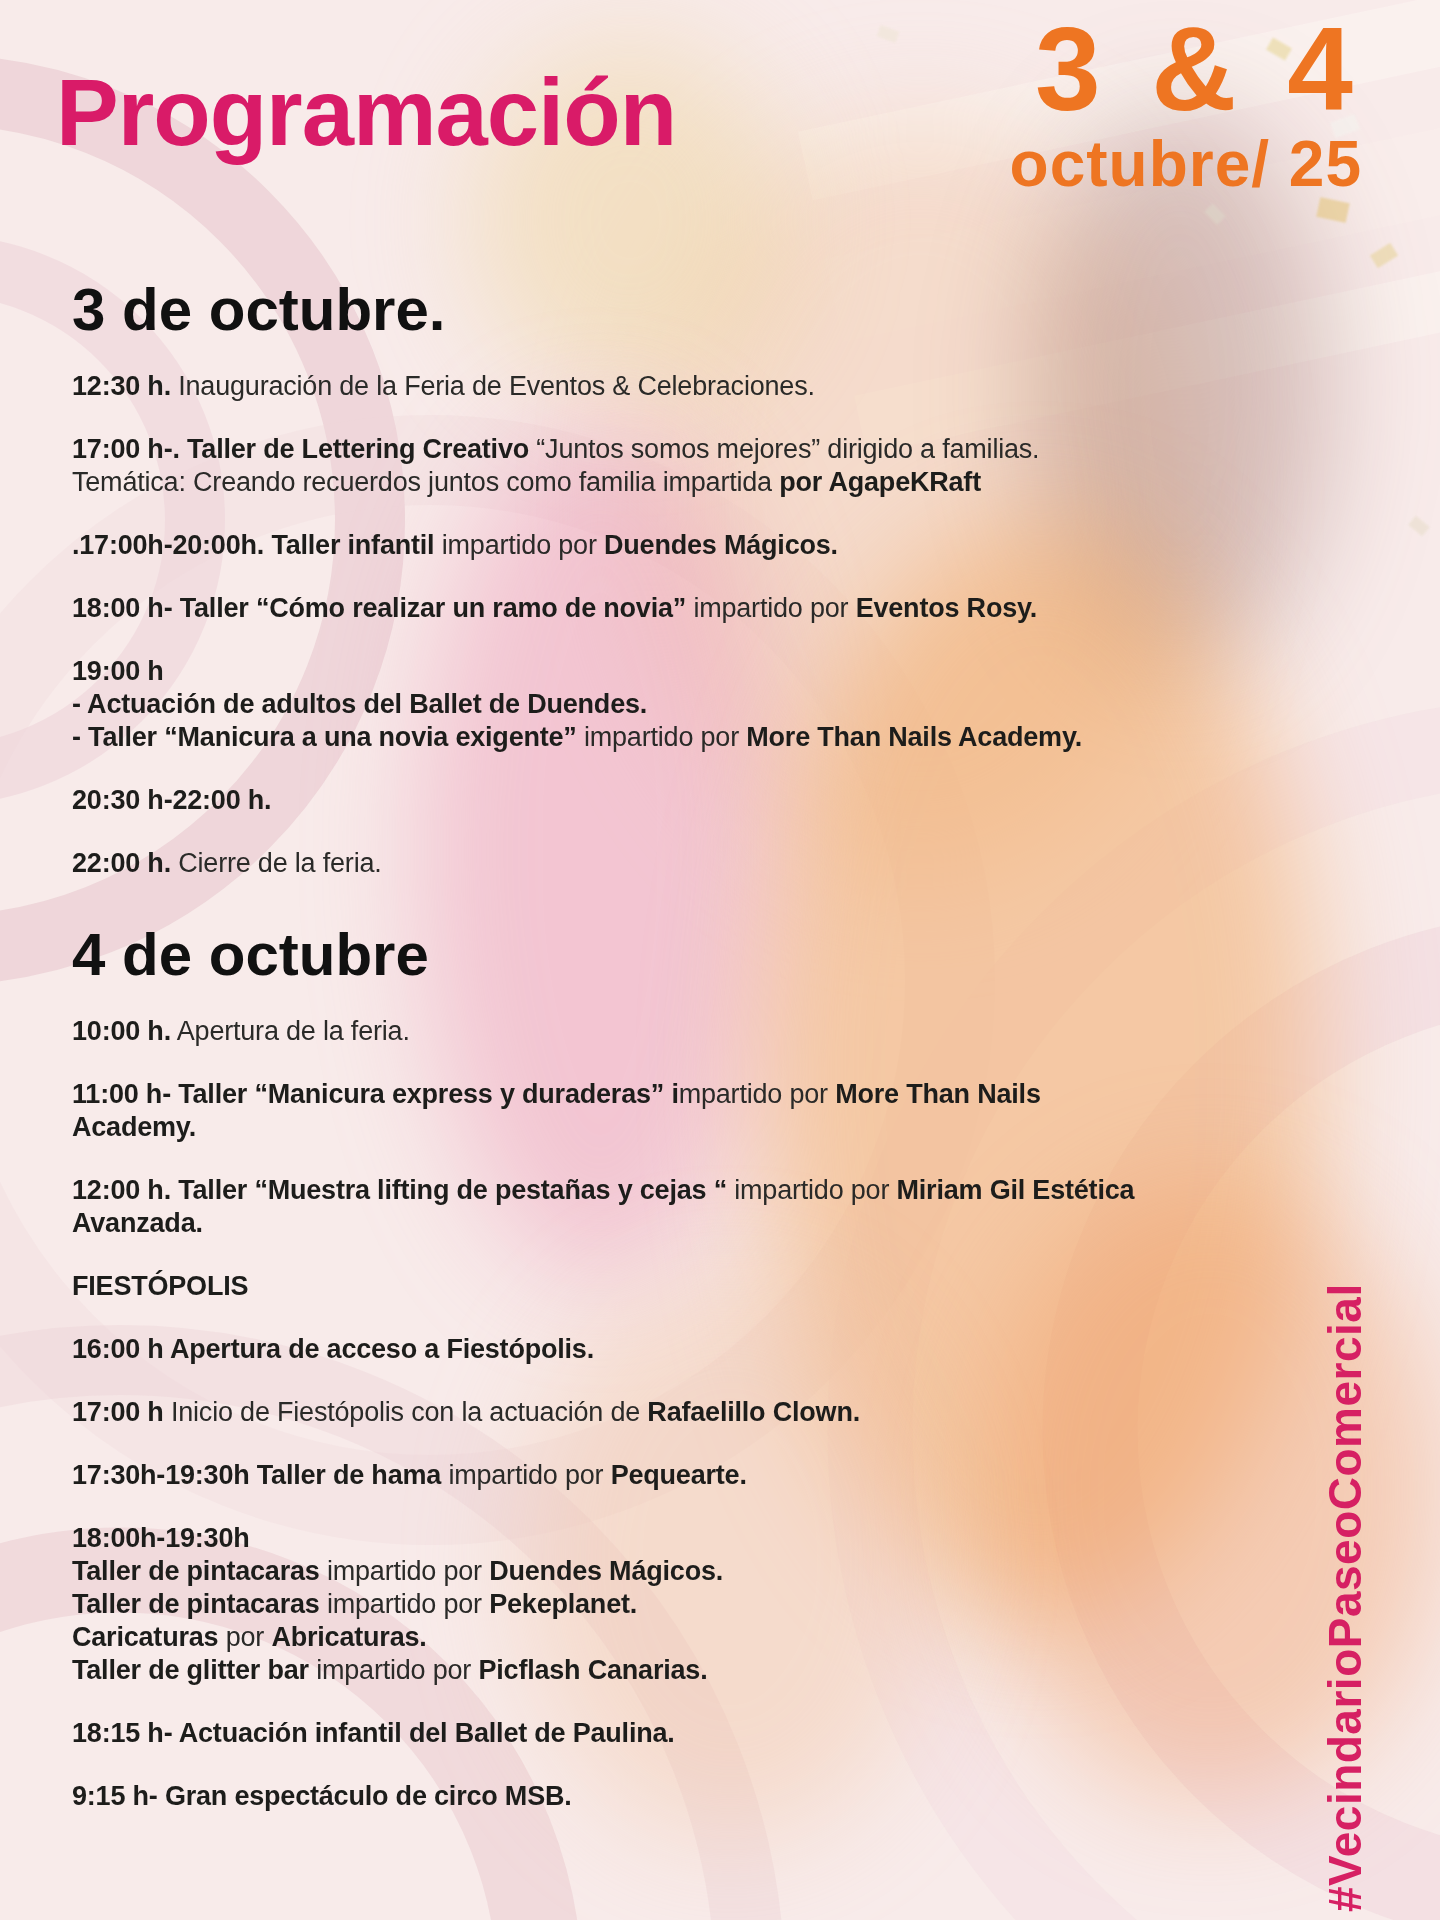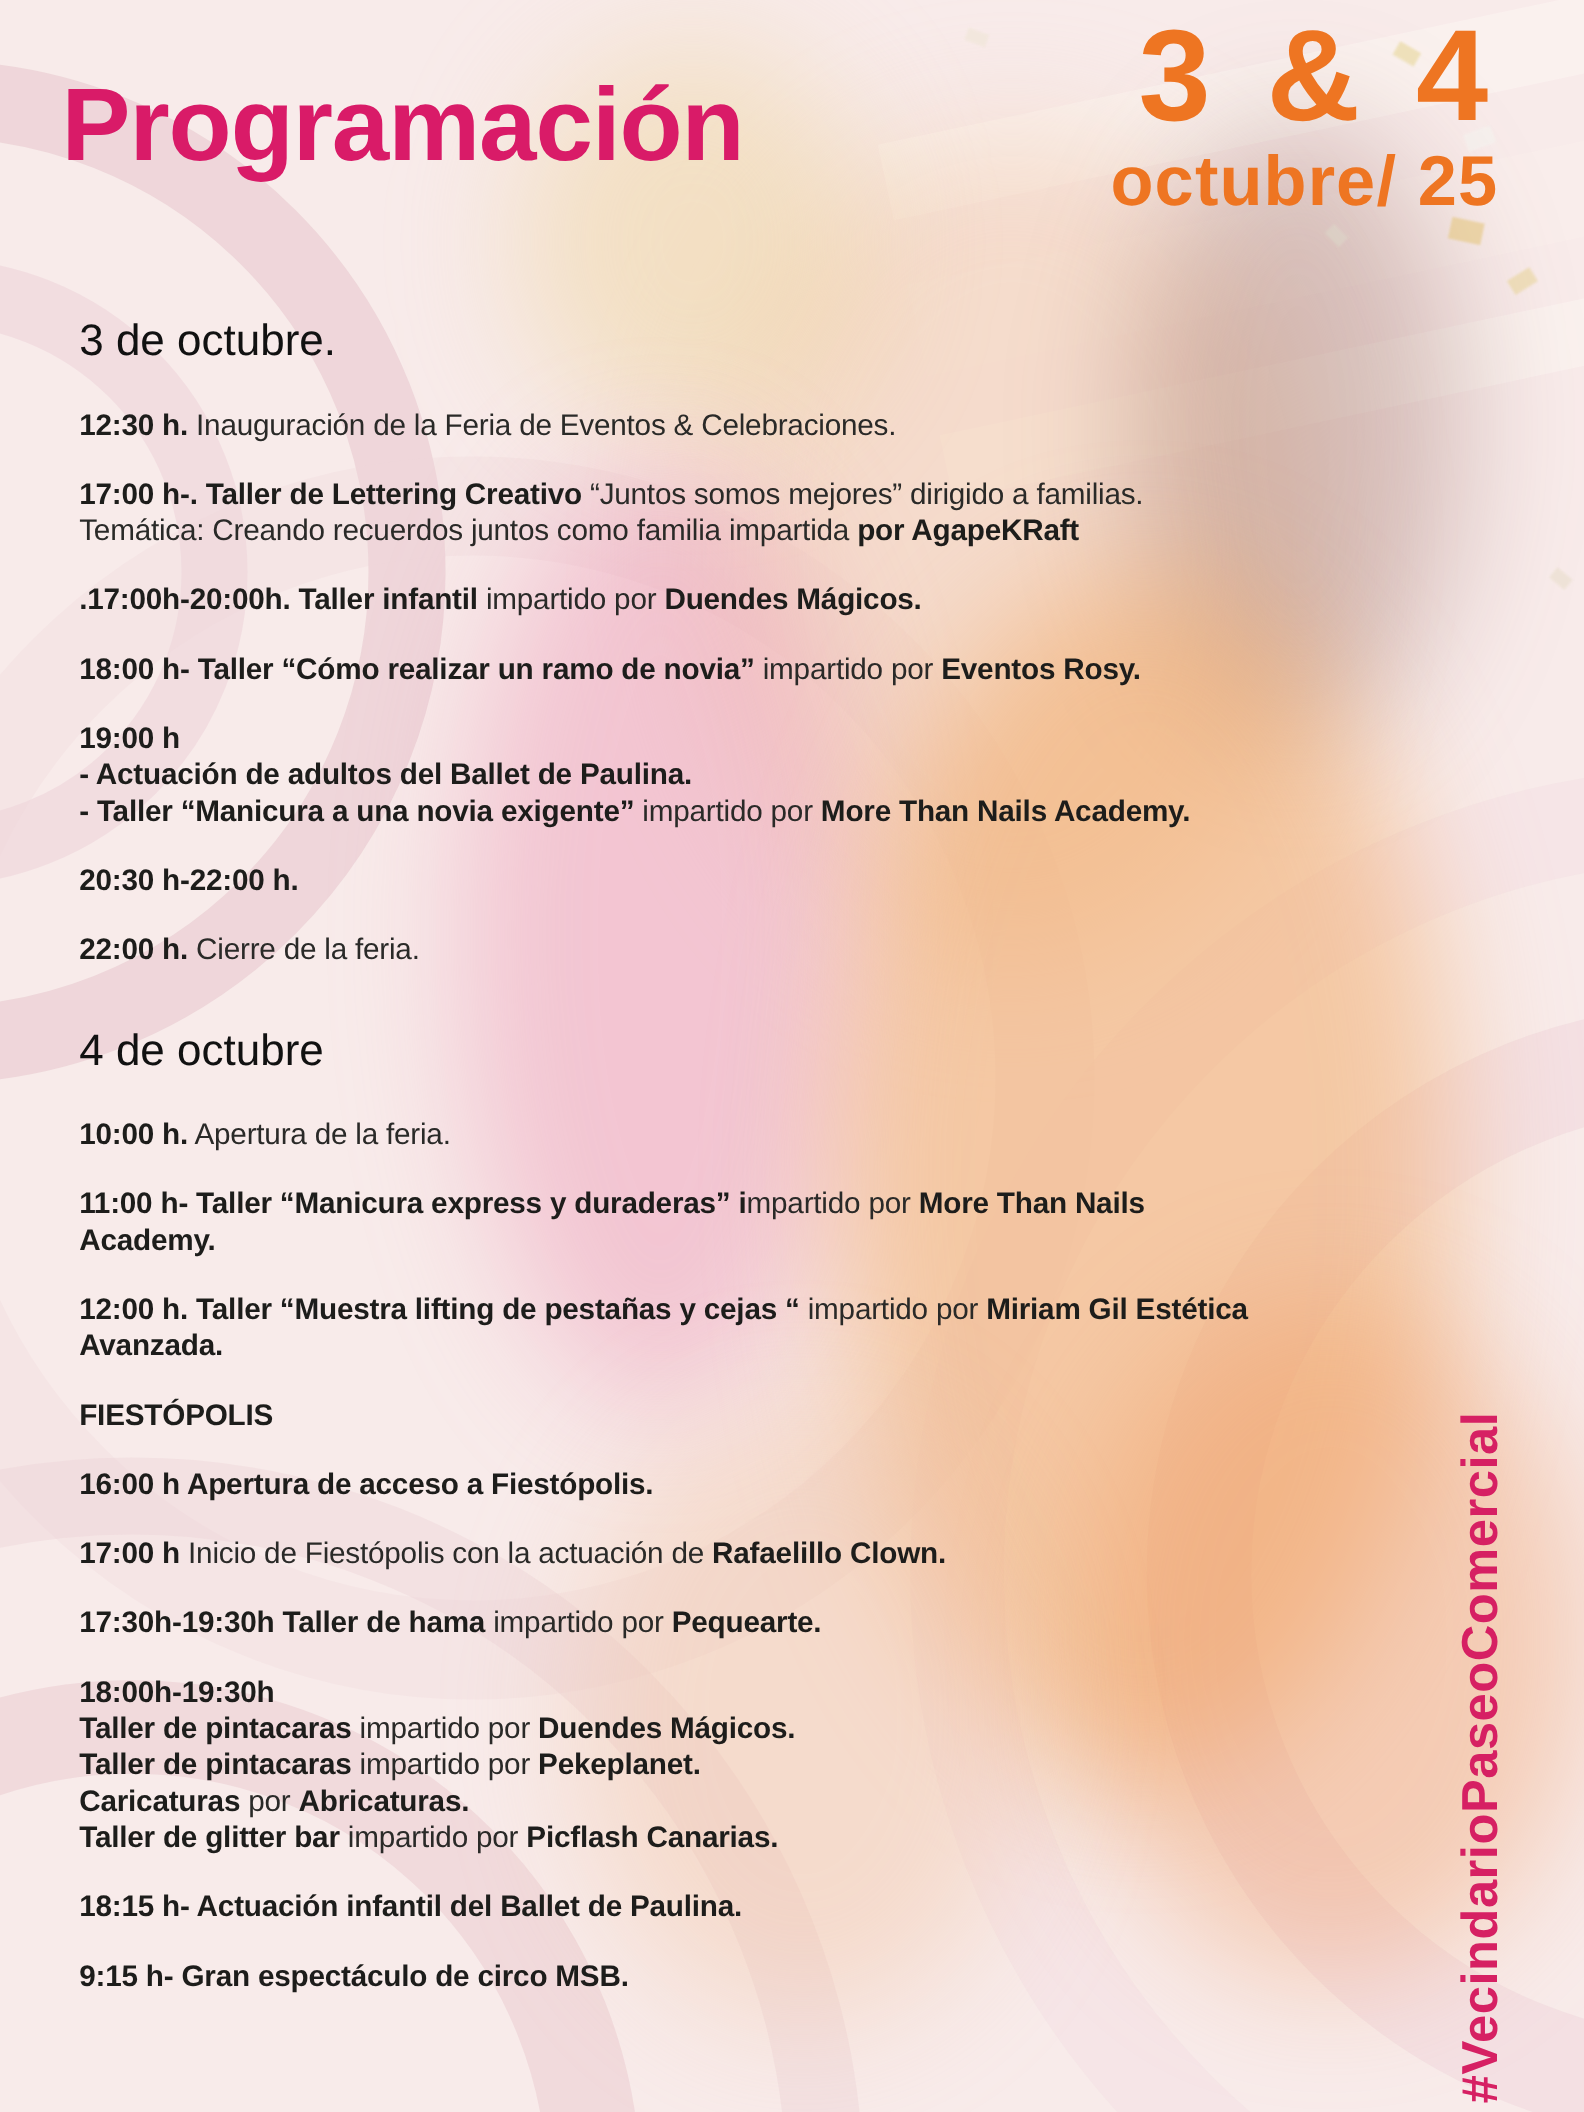--- a/index.html
+++ b/index.html
@@ -33,21 +33,21 @@
     position:absolute;right:78px;top:10px;text-align:right;
     color:#ee7522;font-weight:700;line-height:1;
   }
   .dates .d1{font-size:118px;letter-spacing:9px;}
   .dates .d2{font-size:64px;letter-spacing:1px;margin-top:4px;}
   
   .schedule{
     position:absolute;left:72px;top:280px;width:1080px;
   }
   .schedule h2{
-    margin:0;font-size:40px;line-height:60px;font-weight:400;color:#111;
+    margin:0;font-size:60px;line-height:60px;font-weight:700;color:#111;
   }
   .schedule h2.later{margin-top:45px;}
   .schedule p{
     margin:30px 0 0 0;font-size:27px;line-height:33px;letter-spacing:-0.2px;
   }
   .schedule .b{font-weight:700;}
   .schedule .r{font-weight:400;color:#2a2a28;}
   
   .hashtag{
     position:absolute;left:1318px;top:1912px;
@@ -101,21 +101,21 @@
     <div class="d1">3 &amp; 4</div>
     <div class="d2">octubre/ 25</div>
   </div>
 
   <div class="schedule">
       <h2>3 de octubre.</h2>
       <p><span class="b">12:30 h.</span><span class="r"> Inauguración de la Feria de Eventos &amp; Celebraciones.</span></p>
       <p><span class="b">17:00 h-. Taller de Lettering Creativo</span><span class="r"> “Juntos somos mejores” dirigido a familias.</span><br><span class="r">Temática: Creando recuerdos juntos como familia impartida </span><span class="b">por AgapeKRaft</span></p>
       <p><span class="b">.17:00h-20:00h. Taller infantil</span><span class="r"> impartido por </span><span class="b">Duendes Mágicos.</span></p>
       <p><span class="b">18:00 h- Taller “Cómo realizar un ramo de novia”</span><span class="r"> impartido por </span><span class="b">Eventos Rosy.</span></p>
-      <p><span class="b">19:00 h</span><br><span class="b">- Actuación de adultos del Ballet de Paulina.</span><br><span class="b">- Taller “Manicura a una novia exigente”</span><span class="r"> impartido por </span><span class="b">More Than Nails Academy.</span></p>
+      <p><span class="b">19:00 h</span><br><span class="b">- Actuación de adultos del Ballet de Duendes.</span><br><span class="b">- Taller “Manicura a una novia exigente”</span><span class="r"> impartido por </span><span class="b">More Than Nails Academy.</span></p>
       <p><span class="b">20:30 h-22:00 h.</span><br></p>
       <p><span class="b">22:00 h.</span><span class="r"> Cierre de la feria.</span></p>
       <h2 class="later">4 de octubre</h2>
       <p><span class="b">10:00 h.</span><span class="r"> Apertura de la feria.</span></p>
       <p><span class="b">11:00 h- Taller  “Manicura express y duraderas” i</span><span class="r">mpartido por </span><span class="b">More Than Nails Academy.</span></p>
       <p><span class="b">12:00 h. Taller “Muestra lifting de pestañas y cejas “</span><span class="r"> impartido por </span><span class="b">Miriam Gil Estética Avanzada.</span></p>
       <p><span class="b">FIESTÓPOLIS</span></p>
       <p><span class="b">16:00 h Apertura de acceso a Fiestópolis.</span></p>
       <p><span class="b">17:00 h</span><span class="r"> Inicio de Fiestópolis con la actuación de </span><span class="b">Rafaelillo Clown.</span></p>
       <p><span class="b">17:30h-19:30h Taller de hama</span><span class="r"> impartido por </span><span class="b">Pequearte.</span></p>

